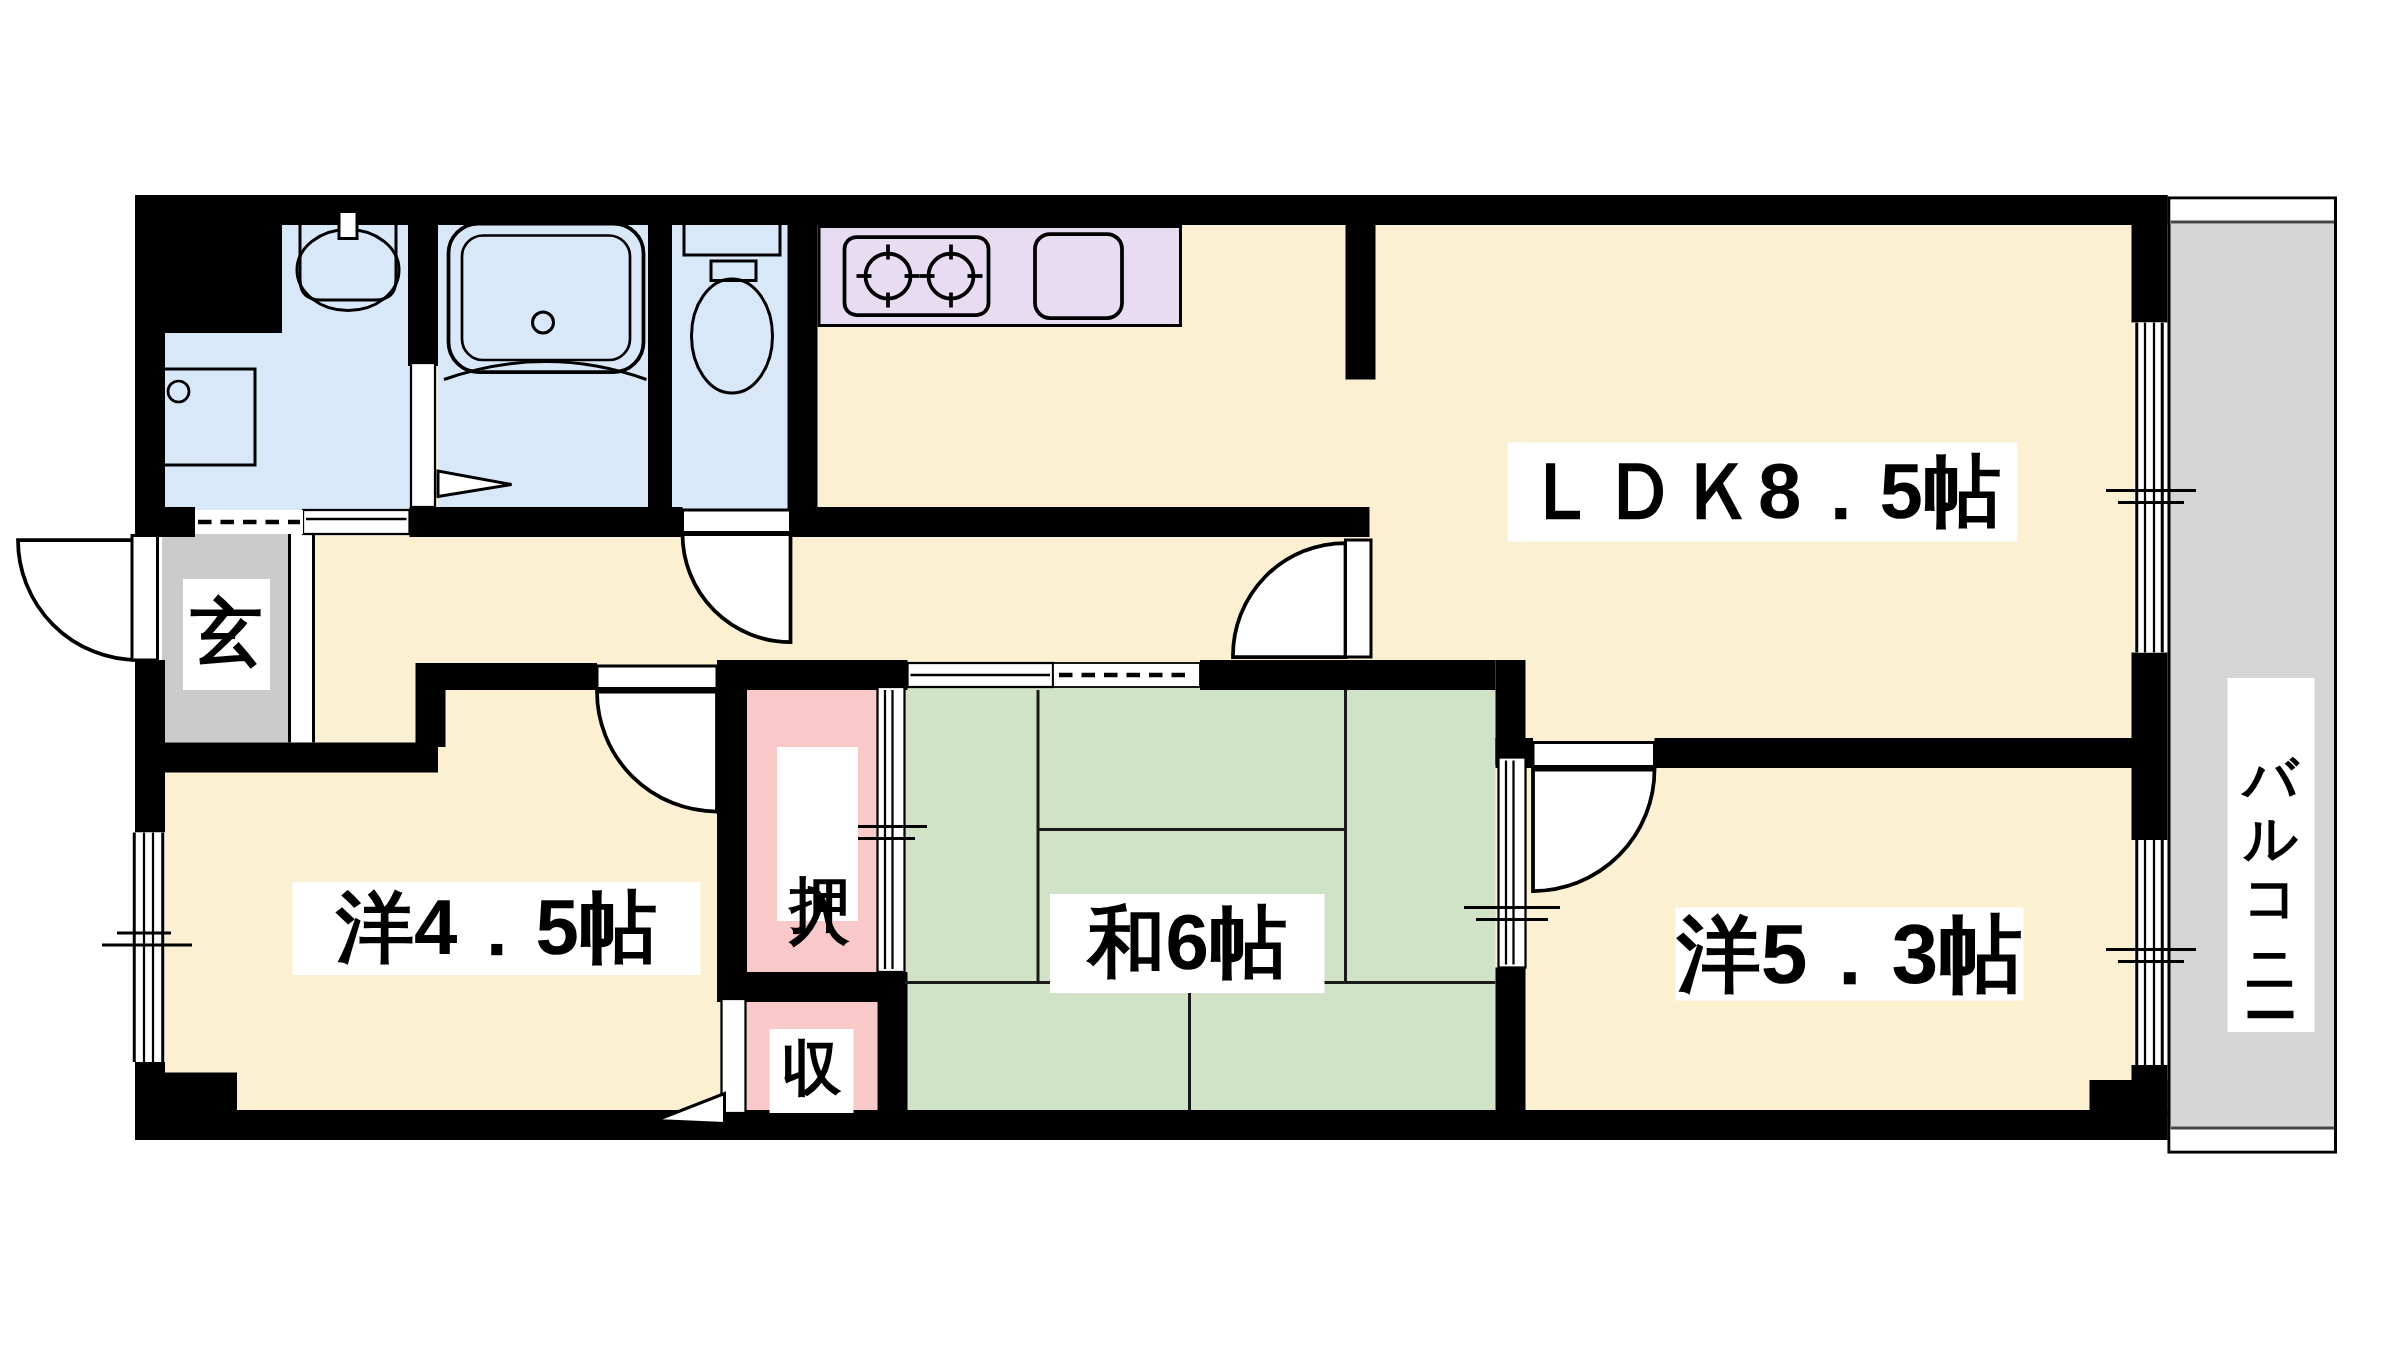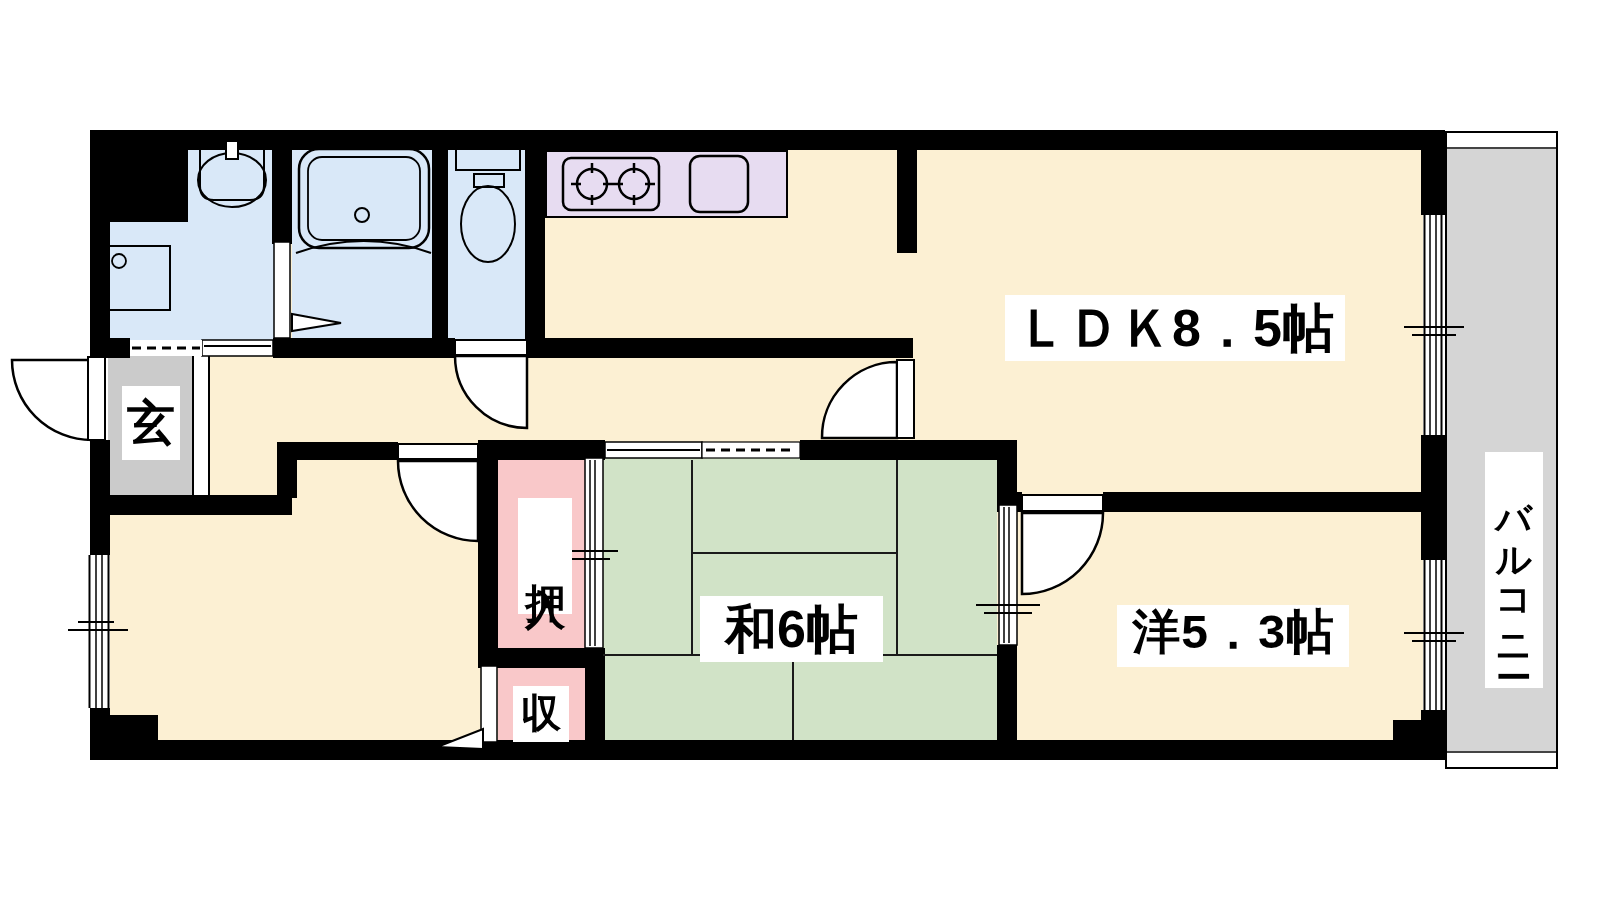--- a/index.html
+++ b/index.html
@@ -182,18 +182,19 @@
       <line x1="613" y1="184" x2="623" y2="184"></line>
         <line x1="645" y1="184" x2="655" y2="184"></line>
       <line x1="634" y1="163" x2="634" y2="173"></line>
         <line x1="634" y1="195" x2="634" y2="205"></line>
     </g>
     <rect x="690" y="156" width="58" height="56" rx="10" fill="none" stroke="#000" stroke-width="2.5"></rect>
   </svg>
 
   <div class="label" style="left:1005px;top:295px;width:340px;height:66px;font-size:52px;">ＬＤＫ8．5帖</div>
   <div class="label" style="left:700px;top:572px;width:183px;height:66px;font-size:52px;margin-top:24px;">和6帖</div>
-  <div class="label" style="left:1117px;top:605px;width:232px;height:62px;font-size:48px;font-family:Liberation Mono, monospace;">洋5．3帖</div>
+  <div class="label" style="left:195px;top:588px;width:272px;height:62px;font-size:52px;">洋4．5帖</div>
+  <div class="label" style="left:1117px;top:605px;width:232px;height:62px;font-size:56px;">洋5．3帖</div>
   <div class="label" style="left:122px;top:386px;width:58px;height:74px;font-size:48px;">玄</div>
   <div class="label vtext" style="left:518px;top:498px;width:54px;height:116px;font-size:40px;">押入</div>
   <div class="label" style="left:513px;top:686px;width:56px;height:56px;font-size:40px;">収</div>
   <div class="label vtext" style="left:1485px;top:452px;width:58px;height:236px;font-size:36px;">バルコニー</div>
 </div>
 
 </body></html>

